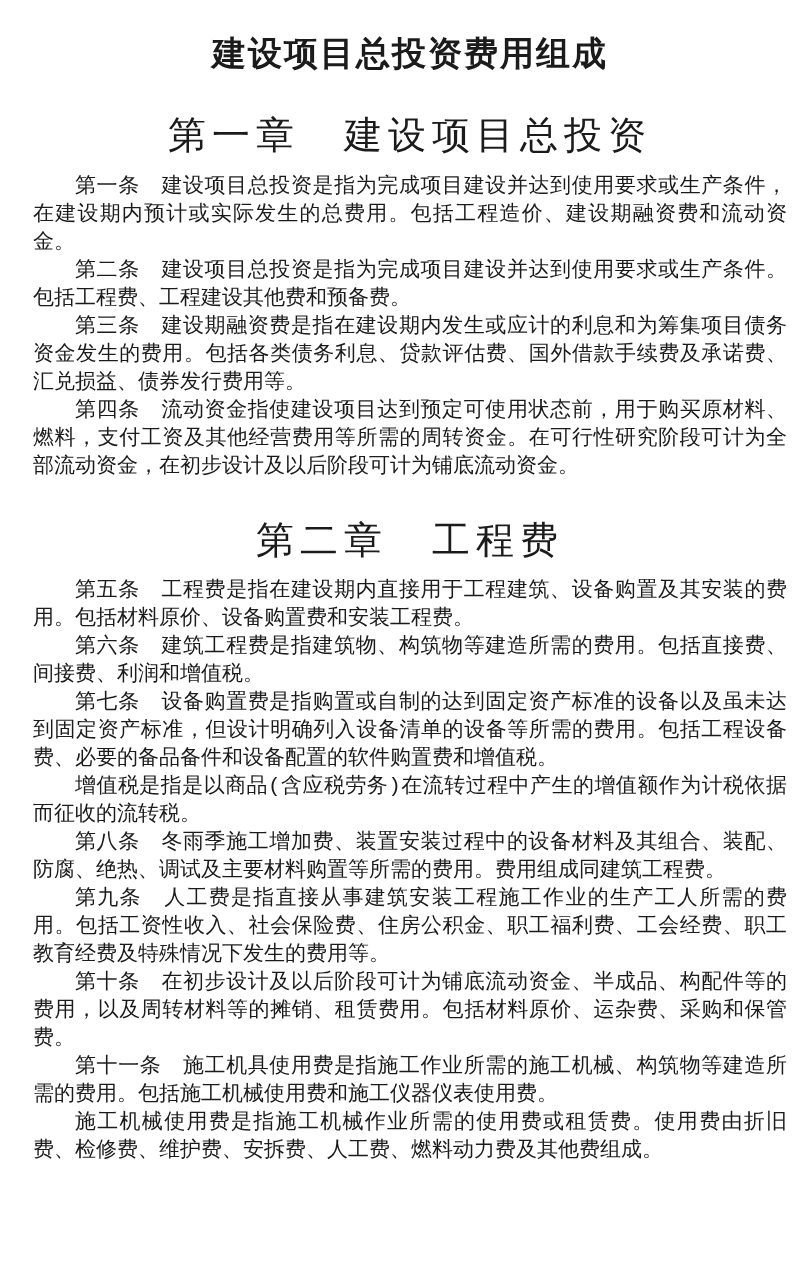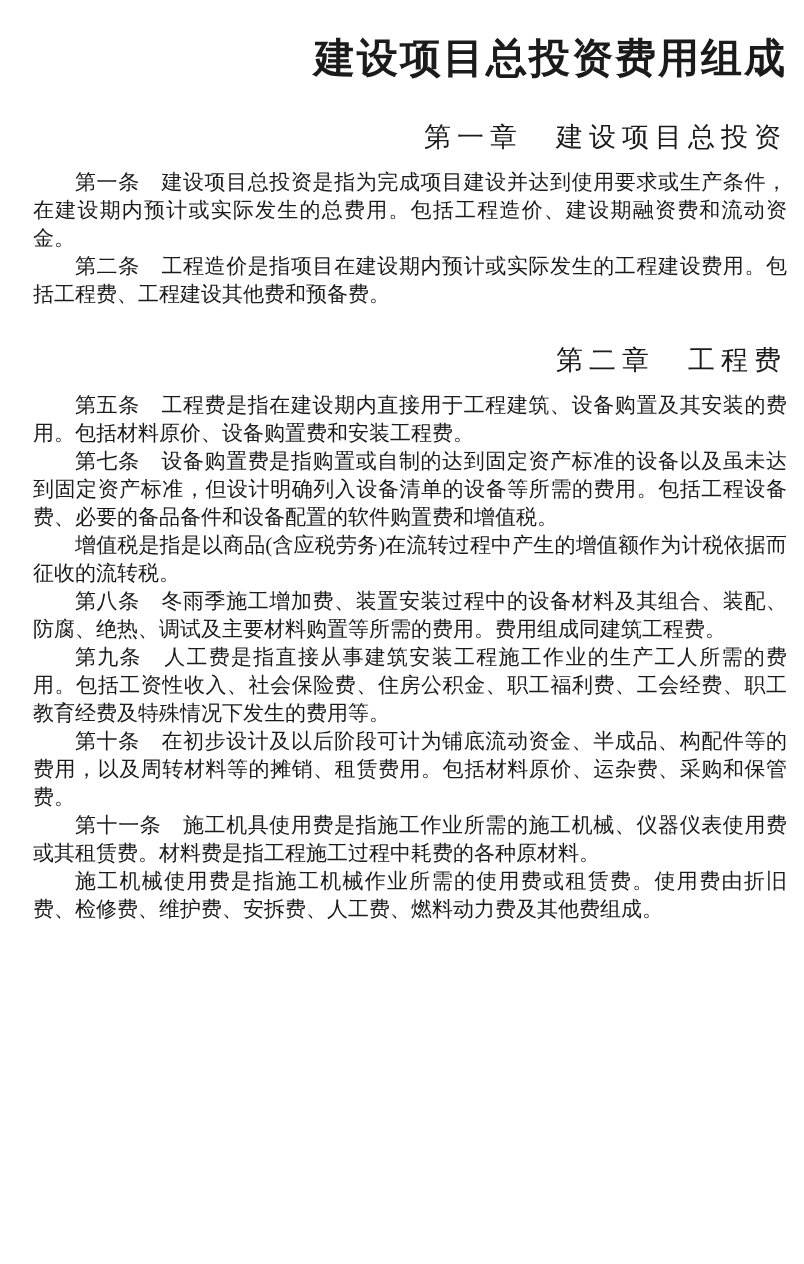--- a/index.html
+++ b/index.html
@@ -15,59 +15,63 @@
   }
   .page {
     box-sizing: border-box;
     width: 804px;
     min-height: 1264px;
     padding: 30px 17px 30px 33px;
     background: #ffffff;
   }
   .doc-title {
     margin: 2px 0 0 0;
-    font-size: 41px;
+    font-size: 34px;
     font-weight: bold;
-    text-align: right;
+    text-align: center;
     letter-spacing: 2px;
     line-height: 1.3;
   }
   .chapter-heading {
     margin: 36px 0 13px 0;
-    font-size: 27px;
+    font-size: 38px;
     font-weight: normal;
-    text-align: right;
+    text-align: center;
     letter-spacing: 6px;
     line-height: 1.25;
   }
   .body-para {
     margin: 0;
     font-size: 21px;
     line-height: 28px;
     text-align: justify;
     text-justify: inter-ideograph;
     text-indent: 2em;
+    font-family: Liberation Mono, monospace;
   }
 </style>
 </head>
 <body>
 
 <div class="page">
 
   <h1 class="doc-title">建设项目总投资费用组成</h1>
 
   <h2 class="chapter-heading">第一章　建设项目总投资</h2>
 
   <p class="body-para">第一条　建设项目总投资是指为完成项目建设并达到使用要求或生产条件，在建设期内预计或实际发生的总费用。包括工程造价、建设期融资费和流动资金。</p>
-  <p class="body-para">第二条　工程造价是指项目在建设期内预计或实际发生的工程建设费用。包括工程费、工程建设其他费和预备费。</p>
+  <p class="body-para">第二条　建设项目总投资是指为完成项目建设并达到使用要求或生产条件。包括工程费、工程建设其他费和预备费。</p>
+  <p class="body-para">第三条　建设期融资费是指在建设期内发生或应计的利息和为筹集项目债务资金发生的费用。包括各类债务利息、贷款评估费、国外借款手续费及承诺费、汇兑损益、债券发行费用等。</p>
+  <p class="body-para">第四条　流动资金指使建设项目达到预定可使用状态前，用于购买原材料、燃料，支付工资及其他经营费用等所需的周转资金。在可行性研究阶段可计为全部流动资金，在初步设计及以后阶段可计为铺底流动资金。</p>
 
   <h2 class="chapter-heading">第二章　工程费</h2>
 
   <p class="body-para">第五条　工程费是指在建设期内直接用于工程建筑、设备购置及其安装的费用。包括材料原价、设备购置费和安装工程费。</p>
+  <p class="body-para">第六条　建筑工程费是指建筑物、构筑物等建造所需的费用。包括直接费、间接费、利润和增值税。</p>
   <p class="body-para">第七条　设备购置费是指购置或自制的达到固定资产标准的设备以及虽未达到固定资产标准，但设计明确列入设备清单的设备等所需的费用。包括工程设备费、必要的备品备件和设备配置的软件购置费和增值税。</p>
   <p class="body-para">增值税是指是以商品(含应税劳务)在流转过程中产生的增值额作为计税依据而征收的流转税。</p>
   <p class="body-para">第八条　冬雨季施工增加费、装置安装过程中的设备材料及其组合、装配、防腐、绝热、调试及主要材料购置等所需的费用。费用组成同建筑工程费。</p>
   <p class="body-para">第九条　人工费是指直接从事建筑安装工程施工作业的生产工人所需的费用。包括工资性收入、社会保险费、住房公积金、职工福利费、工会经费、职工教育经费及特殊情况下发生的费用等。</p>
   <p class="body-para">第十条　在初步设计及以后阶段可计为铺底流动资金、半成品、构配件等的费用，以及周转材料等的摊销、租赁费用。包括材料原价、运杂费、采购和保管费。</p>
-  <p class="body-para">第十一条　施工机具使用费是指施工作业所需的施工机械、仪器仪表使用费或其租赁费。材料费是指工程施工过程中耗费的各种原材料。</p>
+  <p class="body-para">第十一条　施工机具使用费是指施工作业所需的施工机械、构筑物等建造所需的费用。包括施工机械使用费和施工仪器仪表使用费。</p>
   <p class="body-para">施工机械使用费是指施工机械作业所需的使用费或租赁费。使用费由折旧费、检修费、维护费、安拆费、人工费、燃料动力费及其他费组成。</p>
 
 </div>
 
 </body></html>

